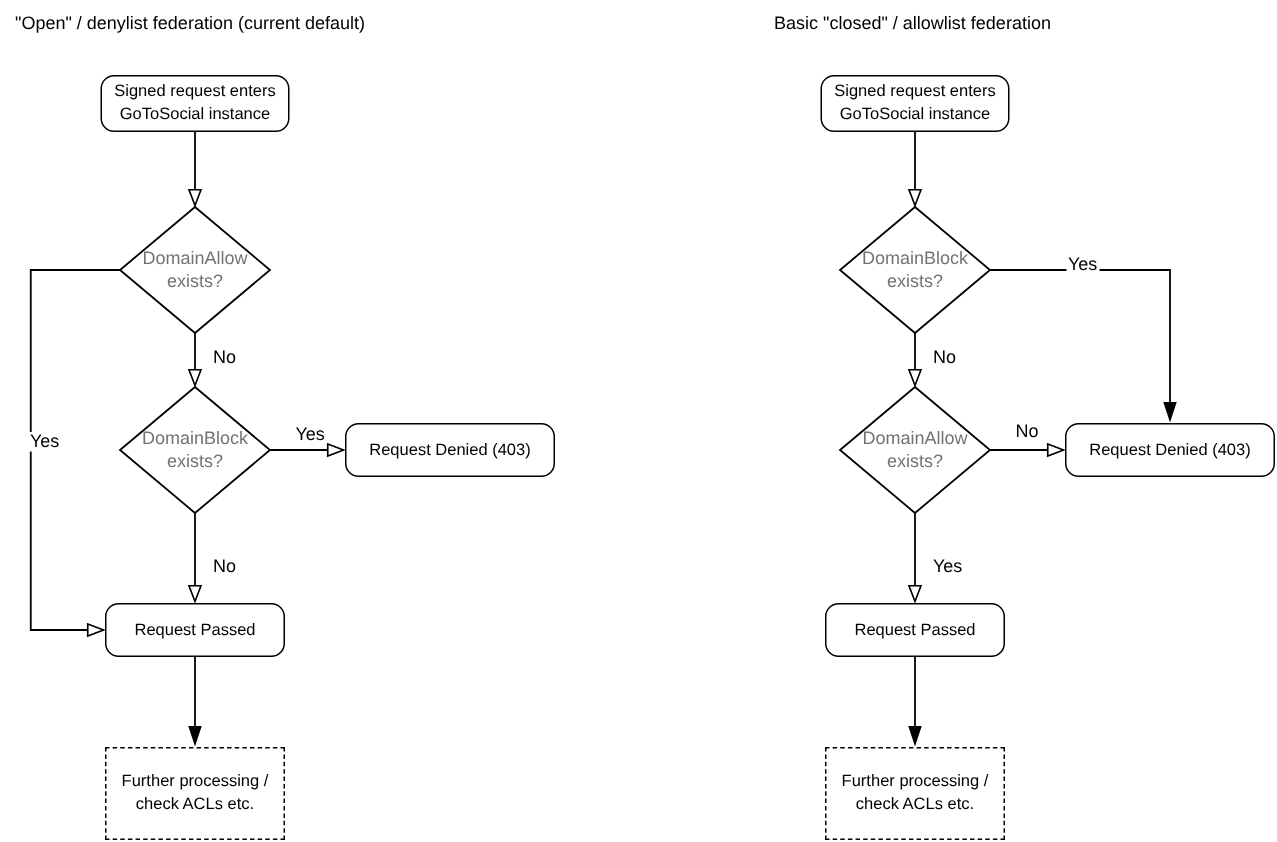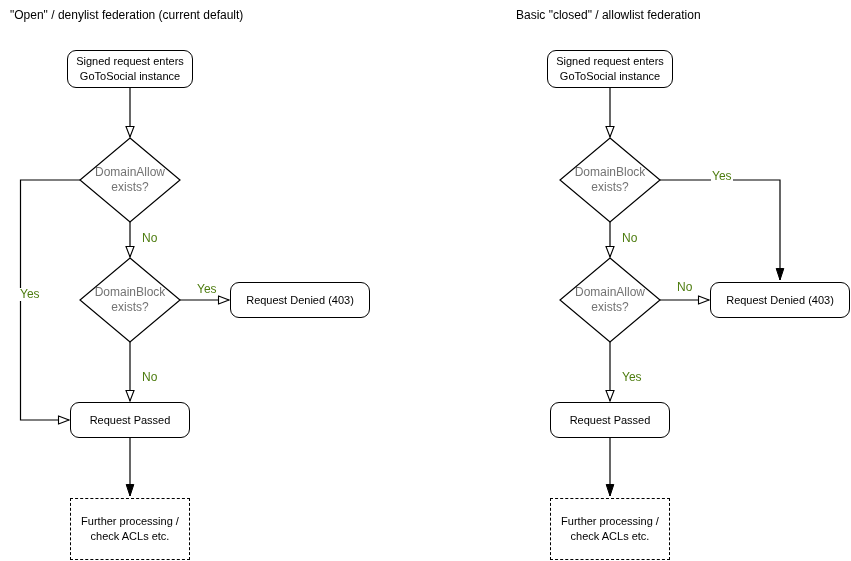--- a/index.html
+++ b/index.html
@@ -21,21 +21,21 @@
     white-space:pre; color:#000000;
   }
   .rounded { border-radius:9px; }
   .dashed  { border-style:dashed; border-radius:0; }
   .diamond-label {
     position:absolute; display:flex; align-items:center; justify-content:center;
     text-align:center; font-size:12px; line-height:15px; white-space:pre;
     color:#737373; background:transparent;
   }
   .edge-label {
-    position:absolute; font-size:12px; line-height:13px; color:#4d7c0f;
+    position:absolute; font-size:12px; line-height:13px; color:#000000;
     background:#ffffff; padding:0 1px; white-space:pre;
   }
 </style>
 </head>
 <body>
 
 <div class="canvas">
 
   <svg width="851" height="561" viewBox="0 0 851 561">
     <defs>

